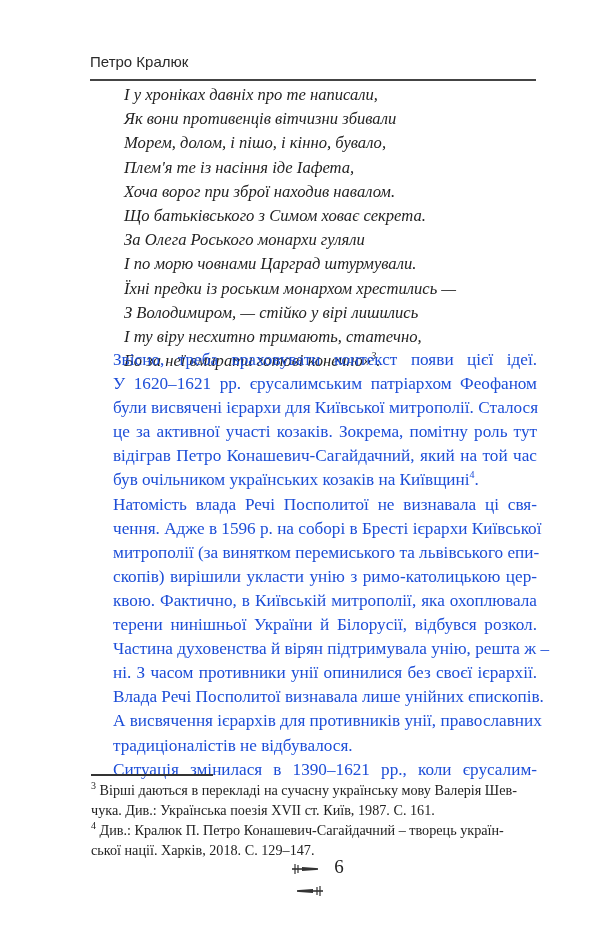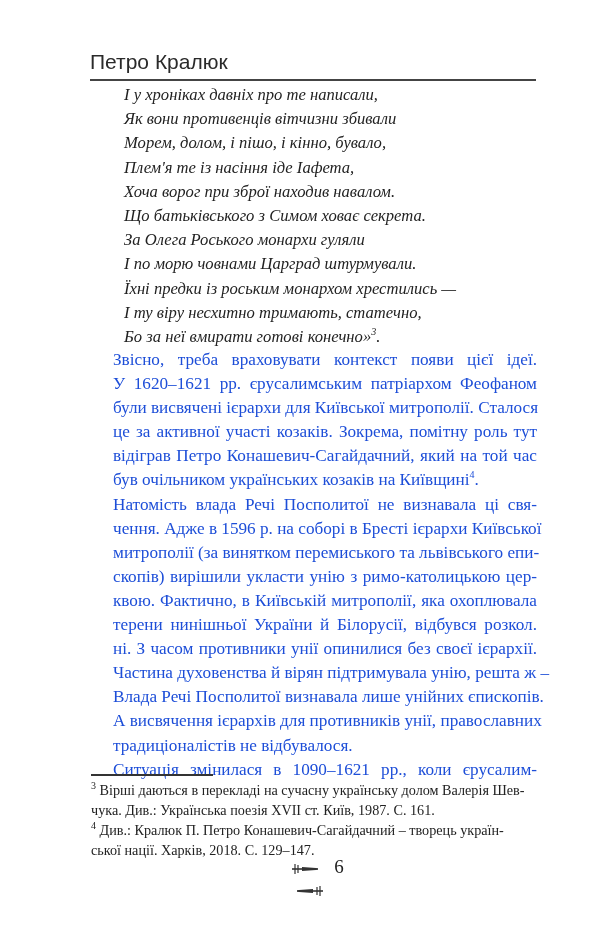--- a/index.html
+++ b/index.html
@@ -1,18 +1,18 @@
 <!DOCTYPE html>
 <html><head>
 <meta charset="utf-8">
 <style>
   html, body { margin:0; padding:0; }
   body { width:600px; height:927px; background:#ffffff; position:relative; overflow:hidden; font-family:"DejaVu Serif", serif; color:#1e1e1e; }
   .header { position:absolute; left:90px; top:52px; width:446px; }
-  .header-title { font-family:"Liberation Sans", sans-serif; font-size:21px; color:#2a2a2a; line-height:20px; }
+  .header-title { font-family:"Liberation Sans", sans-serif; font-size:15px; color:#2a2a2a; line-height:20px; }
   .header-rule { position:absolute; left:0; top:27px; width:446px; height:1.5px; background:#444; }
   .poem { position:absolute; left:124px; top:83px; width:420px; font-family:Liberation Serif, serif; font-style:italic; font-size:16.6px; line-height:24.2px; color:#222; }
   .poem .line { white-space:nowrap; }
   .body { position:absolute; left:91px; top:348px; width:446px; font-family:"Liberation Serif", serif; font-size:17.2px; line-height:24.1px; color:#1d4ed8; }
   .para { text-align:justify; text-indent:22px; margin:0; }
   .para .ln { display:block; text-align:justify; text-align-last:justify; white-space:nowrap; }
   .para .ln.last { text-align-last:left; }
   .para .ln.first { text-indent:22px; }
   sup { font-size:10px; line-height:0; }
   .fn-rule { position:absolute; left:91px; top:774px; width:122px; height:1.5px; background:#333; }
@@ -32,56 +32,57 @@
 <div class="poem">
   <div class="line">І у хроніках давніх про те написали,</div>
   <div class="line">Як вони противенців вітчизни збивали</div>
   <div class="line">Морем, долом, і пішо, і кінно, бувало,</div>
   <div class="line">Плем'я те із насіння іде Іафета,</div>
   <div class="line">Хоча ворог при зброї находив навалом.</div>
   <div class="line">Що батьківського з Симом ховає секрета.</div>
   <div class="line">За Олега Роського монархи гуляли</div>
   <div class="line">І по морю човнами Царград штурмували.</div>
   <div class="line">Їхні предки із роським монархом хрестились —</div>
+  <div class="line">З Володимиром, — стійко у вірі лишились</div>
   <div class="line">І ту віру несхитно тримають, статечно,</div>
   <div class="line"><span>Бо за неї вмирати готові конечно»</span><sup>3</sup><span>.</span></div>
 </div>
 
 <div class="body">
   <p class="para">
     <span class="ln first">Звісно, треба враховувати контекст появи цієї ідеї.</span>
     <span class="ln">У 1620–1621 рр. єрусалимським патріархом Феофаном</span>
     <span class="ln">були висвячені ієрархи для Київської митрополії. Сталося</span>
     <span class="ln">це за активної участі козаків. Зокрема, помітну роль тут</span>
     <span class="ln">відіграв Петро Конашевич-Сагайдачний, який на той час</span>
     <span class="ln last"><span>був очільником українських козаків на Київщині</span><sup>4</sup>.</span>
   </p>
   <p class="para">
     <span class="ln first">Натомість влада Речі Посполитої не визнавала ці свя-</span>
     <span class="ln">чення. Адже в 1596 р. на соборі в Бресті ієрархи Київської</span>
     <span class="ln">митрополії (за винятком перемиського та львівського епи-</span>
     <span class="ln">скопів)  вирішили укласти унію з римо-католицькою цер-</span>
     <span class="ln">квою. Фактично, в Київській митрополії, яка охоплювала</span>
     <span class="ln">терени нинішньої України й Білорусії, відбувся розкол.</span>
+    <span class="ln">Частина духовенства й вірян підтримувала унію, решта ж –</span>
     <span class="ln">ні. З часом противники унії опинилися без своєї ієрархії.</span>
-    <span class="ln">Частина духовенства й вірян підтримувала унію, решта ж –</span>
     <span class="ln">Влада Речі Посполитої визнавала лише унійних єпископів.</span>
     <span class="ln">А висвячення ієрархів для противників унії, православних</span>
     <span class="ln last">традиціоналістів не відбувалося.</span>
   </p>
   <p class="para">
-    <span class="ln first">Ситуація змінилася в 1090–1621 рр., коли єрусалим-</span>
+    <span class="ln first">Ситуація змінилася в 1390–1621 рр., коли єрусалим-</span>
   </p>
 </div>
 
 <div class="fn-rule"></div>
 
 <div class="footnotes">
   <div>
-    <span class="ln"><sup>3</sup><span> Вірші даються в перекладі на сучасну українську долом Валерія Шев-</span></span>
+    <span class="ln"><sup>3</sup><span> Вірші даються в перекладі на сучасну українську мову Валерія Шев-</span></span>
     <span class="ln">чука. Див.: Українська поезія XVII ст. Київ, 1987. С. 161.</span>
   </div>
   <div>
     <span class="ln"><sup>4</sup><span> Див.: Кралюк П. Петро Конашевич-Сагайдачний – творець україн-</span></span>
     <span class="ln">ської нації. Харків, 2018. С. 129–147.</span>
   </div>
 </div>
 
 <div class="pagenum">
   <svg class="orn" width="30" height="12" viewBox="0 0 30 12">

